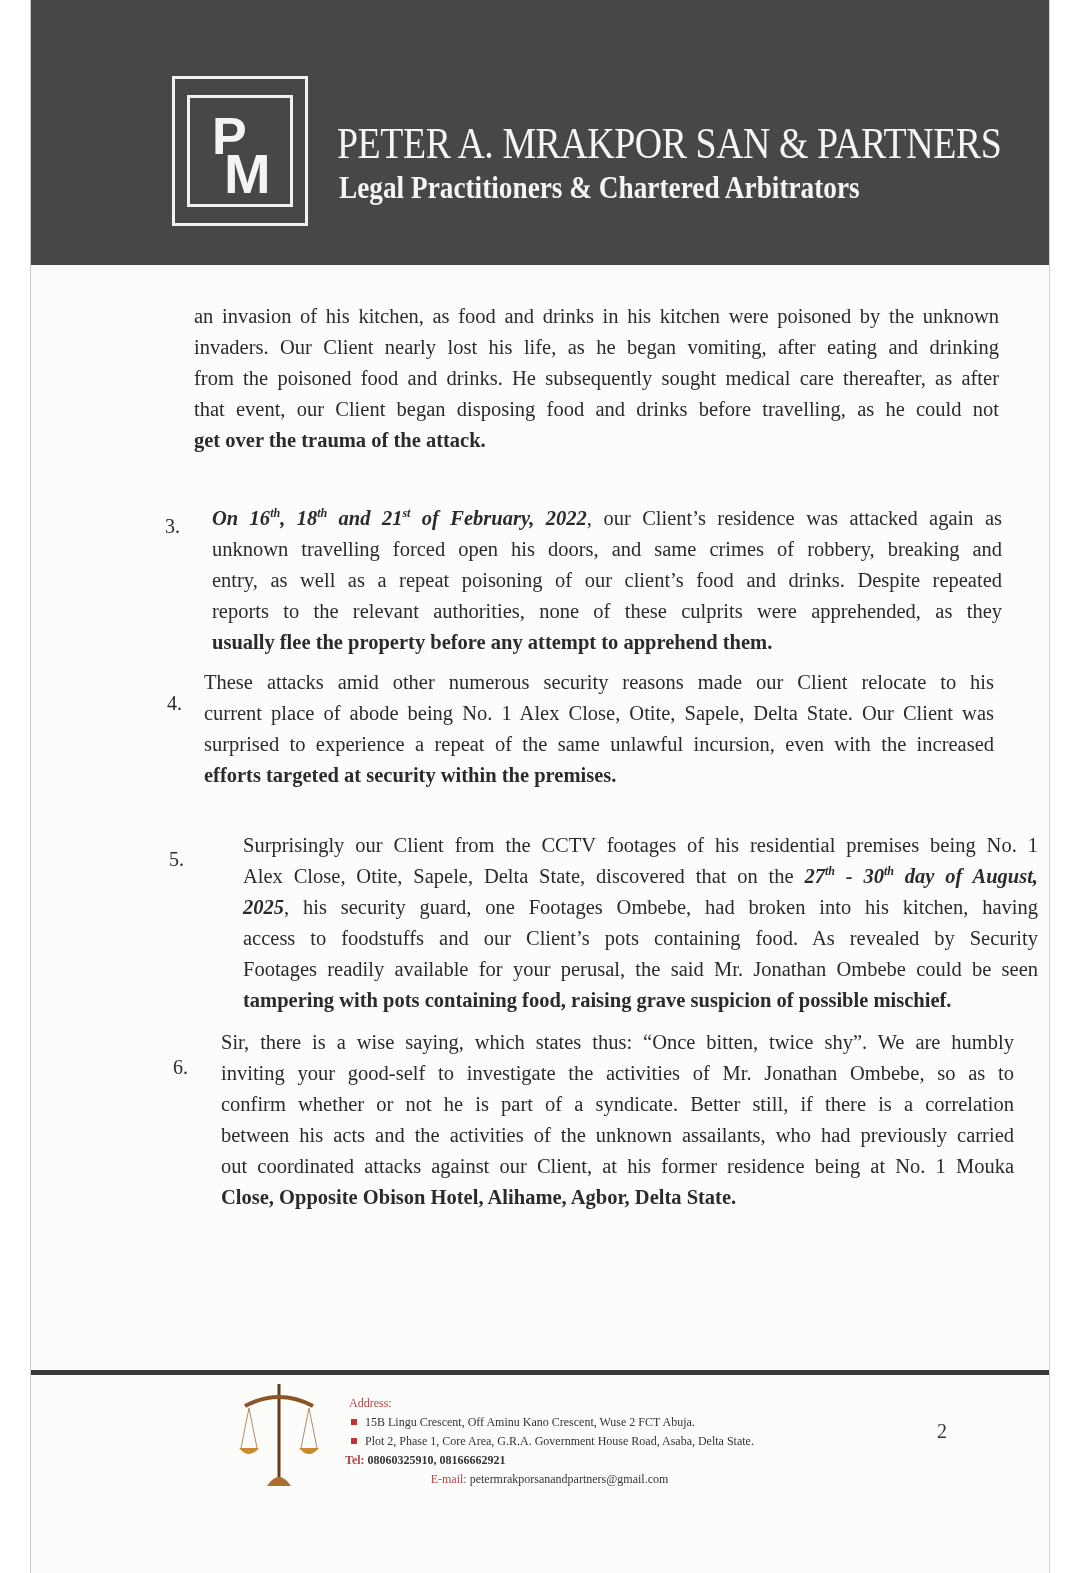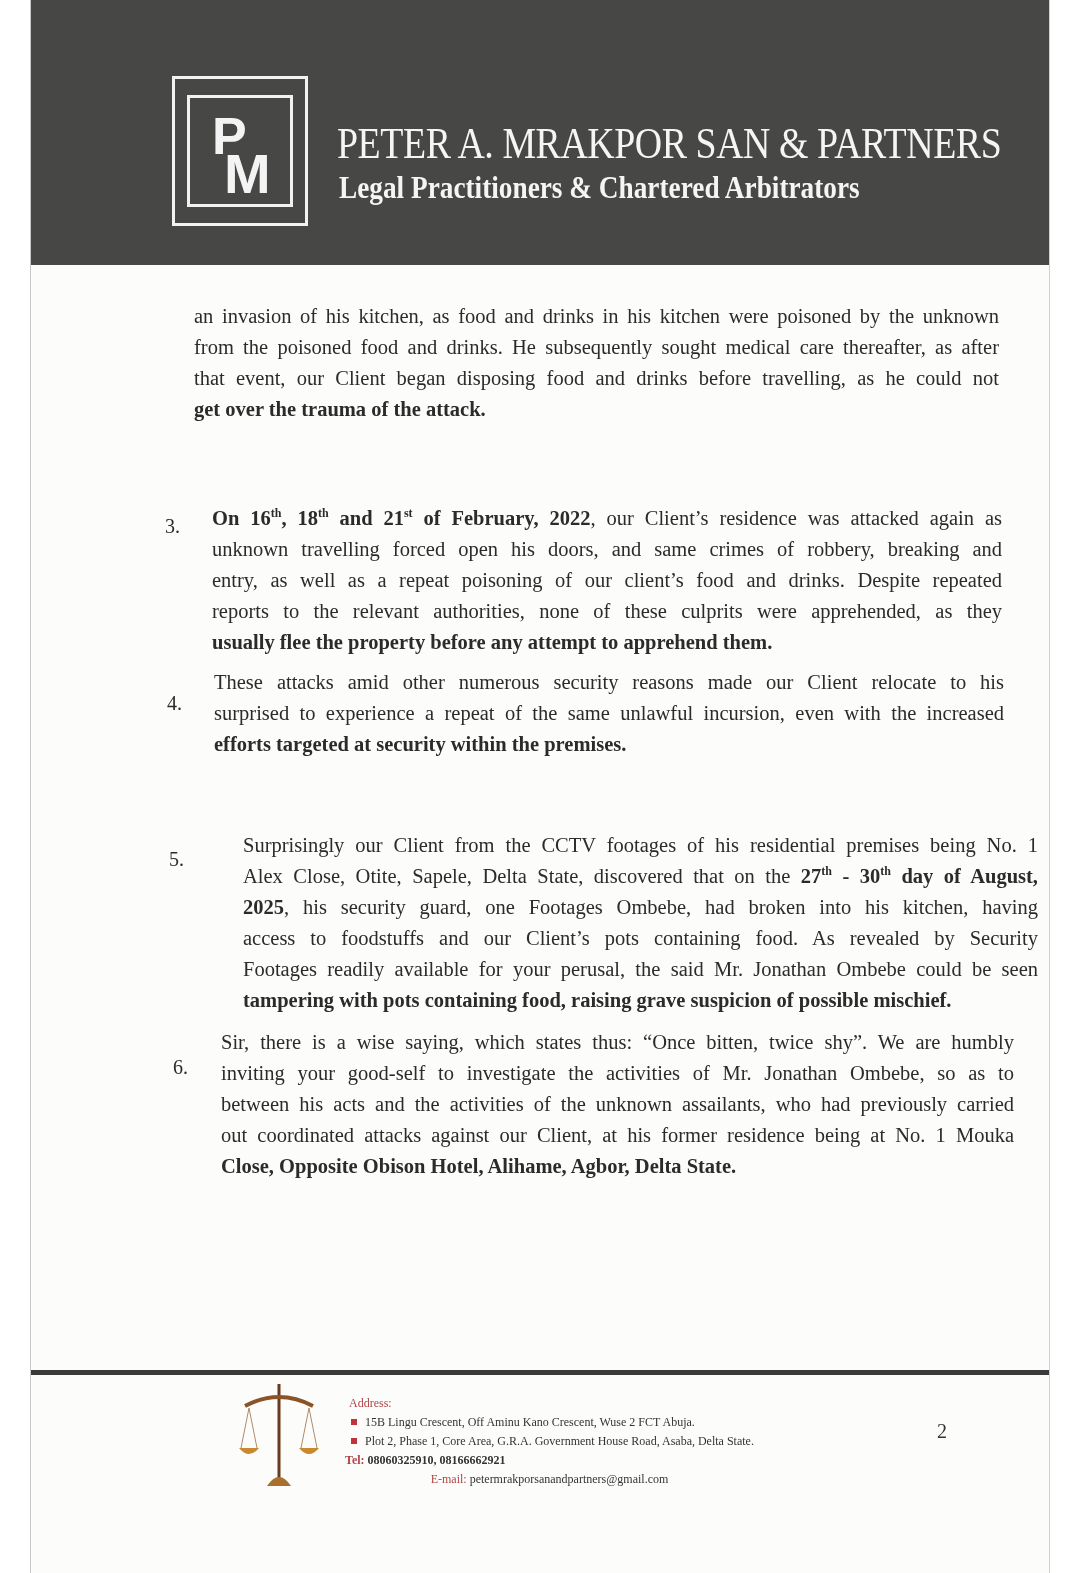--- a/index.html
+++ b/index.html
@@ -48,21 +48,21 @@
     }
     .para {
       position: absolute; text-align: justify;
     }
     .para-num {
       position: absolute; font-size: 20px;
     }
     .line { display: block; white-space: nowrap; text-align-last: justify; text-align: justify; }
     .line.last { text-align-last: left; font-weight: bold; }
     sup { font-size: 12px; line-height: 0; }
-    .bold { font-weight: bold; }
+    .bold { font-weight: bold; font-style: italic; }
     .footer-rule {
       position: absolute; left: 0; top: 1370px; width: 1018px; height: 5px; background: #3a3a3a;
     }
     .scales {
       position: absolute; left: 208px; top: 1382px; width: 80px; height: 110px;
     }
     .footer-block {
       position: absolute; left: 318px; top: 1394px; font-size: 12px; line-height: 19px; color: #333;
       white-space: nowrap;
     }
@@ -85,55 +85,58 @@
       </div>
     </div>
     <div class="firm-name">PETER A. MRAKPOR SAN &amp; PARTNERS</div>
     <div class="firm-sub">Legal Practitioners &amp; Chartered Arbitrators</div>
   </div>
 
   <div class="body-text">
 
     <div class="para" style="left:163px; top:301px; width:805px;">
       <span class="line">an invasion of his kitchen, as food and drinks in his kitchen were poisoned by the unknown</span>
+      <span class="line">invaders. Our Client nearly lost his life, as he began vomiting, after eating and drinking</span>
       <span class="line">from the poisoned food and drinks. He subsequently sought medical care thereafter, as after</span>
       <span class="line">that event, our Client began disposing food and drinks before travelling, as he could not</span>
       <span class="line last">get over the trauma of the attack.</span>
     </div>
 
     <span class="para-num" style="left:134px; top:511px;">3.</span>
     <div class="para" style="left:181px; top:503px; width:790px;">
       <span class="line"><span class="bold"><span>On 16</span><sup>th</sup><span>, 18</span><sup>th</sup><span> and 21</span><sup>st</sup><span> of February, 2022</span></span><span>, our Client’s residence was attacked again as</span></span>
       <span class="line">unknown travelling forced open his doors, and same crimes of robbery, breaking and</span>
       <span class="line">entry, as well as a repeat poisoning of our client’s food and drinks. Despite repeated</span>
       <span class="line">reports to the relevant authorities, none of these culprits were apprehended, as they</span>
       <span class="line last">usually flee the property before any attempt to apprehend them.</span>
     </div>
 
     <span class="para-num" style="left:136px; top:688px;">4.</span>
-    <div class="para" style="left:183px; top:667px; width:790px;">
+    <div class="para" style="left:173px; top:667px; width:790px;">
       <span class="line">These attacks amid other numerous security reasons made our Client relocate to his</span>
+      <span class="line">current place of abode being No. 1 Alex Close, Otite, Sapele, Delta State. Our Client was</span>
       <span class="line">surprised to experience a repeat of the same unlawful incursion, even with the increased</span>
       <span class="line last">efforts targeted at security within the premises.</span>
     </div>
 
     <span class="para-num" style="left:138px; top:844px;">5.</span>
     <div class="para" style="left:186px; top:830px; width:795px;margin-left:26px;">
       <span class="line">Surprisingly our Client from the CCTV footages of his residential premises being No. 1</span>
       <span class="line"><span>Alex Close, Otite, Sapele, Delta State, discovered that on the </span><span class="bold"><span>27</span><sup>th</sup><span> - 30</span><sup>th</sup><span> day of August,</span></span></span>
       <span class="line"><span class="bold">2025</span><span>, his security guard, one Footages Ombebe, had broken into his kitchen, having</span></span>
       <span class="line">access to foodstuffs and our Client’s pots containing food. As revealed by Security</span>
       <span class="line">Footages readily available for your perusal, the said Mr. Jonathan Ombebe could be seen</span>
       <span class="line last">tampering with pots containing food, raising grave suspicion of possible mischief.</span>
     </div>
 
     <span class="para-num" style="left:142px; top:1052px;">6.</span>
     <div class="para" style="left:190px; top:1027px; width:793px;">
       <span class="line">Sir, there is a wise saying, which states thus: “Once bitten, twice shy”. We are humbly</span>
       <span class="line">inviting your good-self to investigate the activities of Mr. Jonathan Ombebe, so as to</span>
+      <span class="line">confirm whether or not he is part of a syndicate. Better still, if there is a correlation</span>
       <span class="line">between his acts and the activities of the unknown assailants, who had previously carried</span>
       <span class="line">out coordinated attacks against our Client, at his former residence being at No. 1 Mouka</span>
       <span class="line last">Close, Opposite Obison Hotel, Alihame, Agbor, Delta State.</span>
     </div>
   </div>
 
   <div class="footer-rule"></div>
 
   <svg class="scales" viewBox="0 0 80 110">
     <line x1="40" y1="2" x2="40" y2="100" stroke="#6a3a1c" stroke-width="3"></line>

